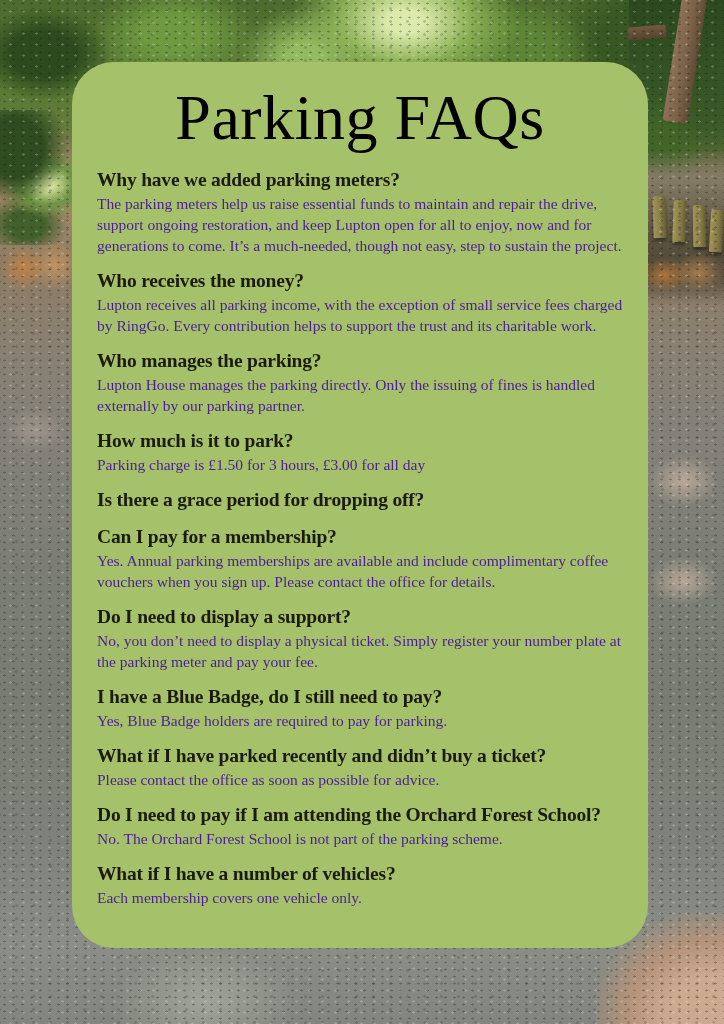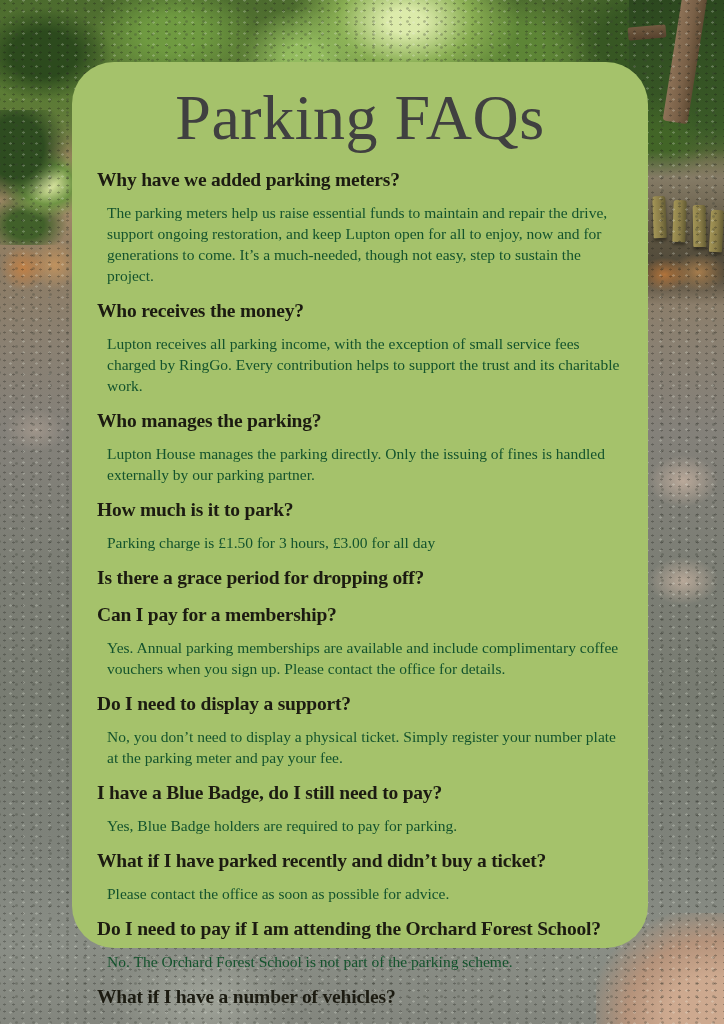--- a/index.html
+++ b/index.html
@@ -113,39 +113,39 @@
     padding: 12px 13px 0 25px;
     z-index: 5;
     color: #1d1c13;
   }
   .title {
     font-family: "Liberation Serif", serif;
     font-weight: 400;
     font-size: 64px;
     line-height: 1.12;
     text-align: center;
-    color: #404040;
+    color: #000000;
     margin: 8px 12px 13px 0;
     letter-spacing: 0.5px;
   }
   .faq h2 {
     font-family: "Liberation Serif", serif;
     font-size: 19.5px;
     font-weight: 700;
     line-height: 25px;
     letter-spacing: -0.2px;
     margin: 12px 0 1px 0;
     color: #1c1b11;
   }
   .faq p {
     font-family: "Liberation Serif", serif;
     font-size: 15.5px;
     line-height: 21px;
-    margin: 10px;
-    color: #14532d;
+    margin: 0;
+    color: #4c1d95;
   }
 </style>
 </head>
 <body>
 
 <div class="stage">
 
   <div class="photo">
     <div class="foliage-top"></div>
     <div class="foliage-left"></div>

